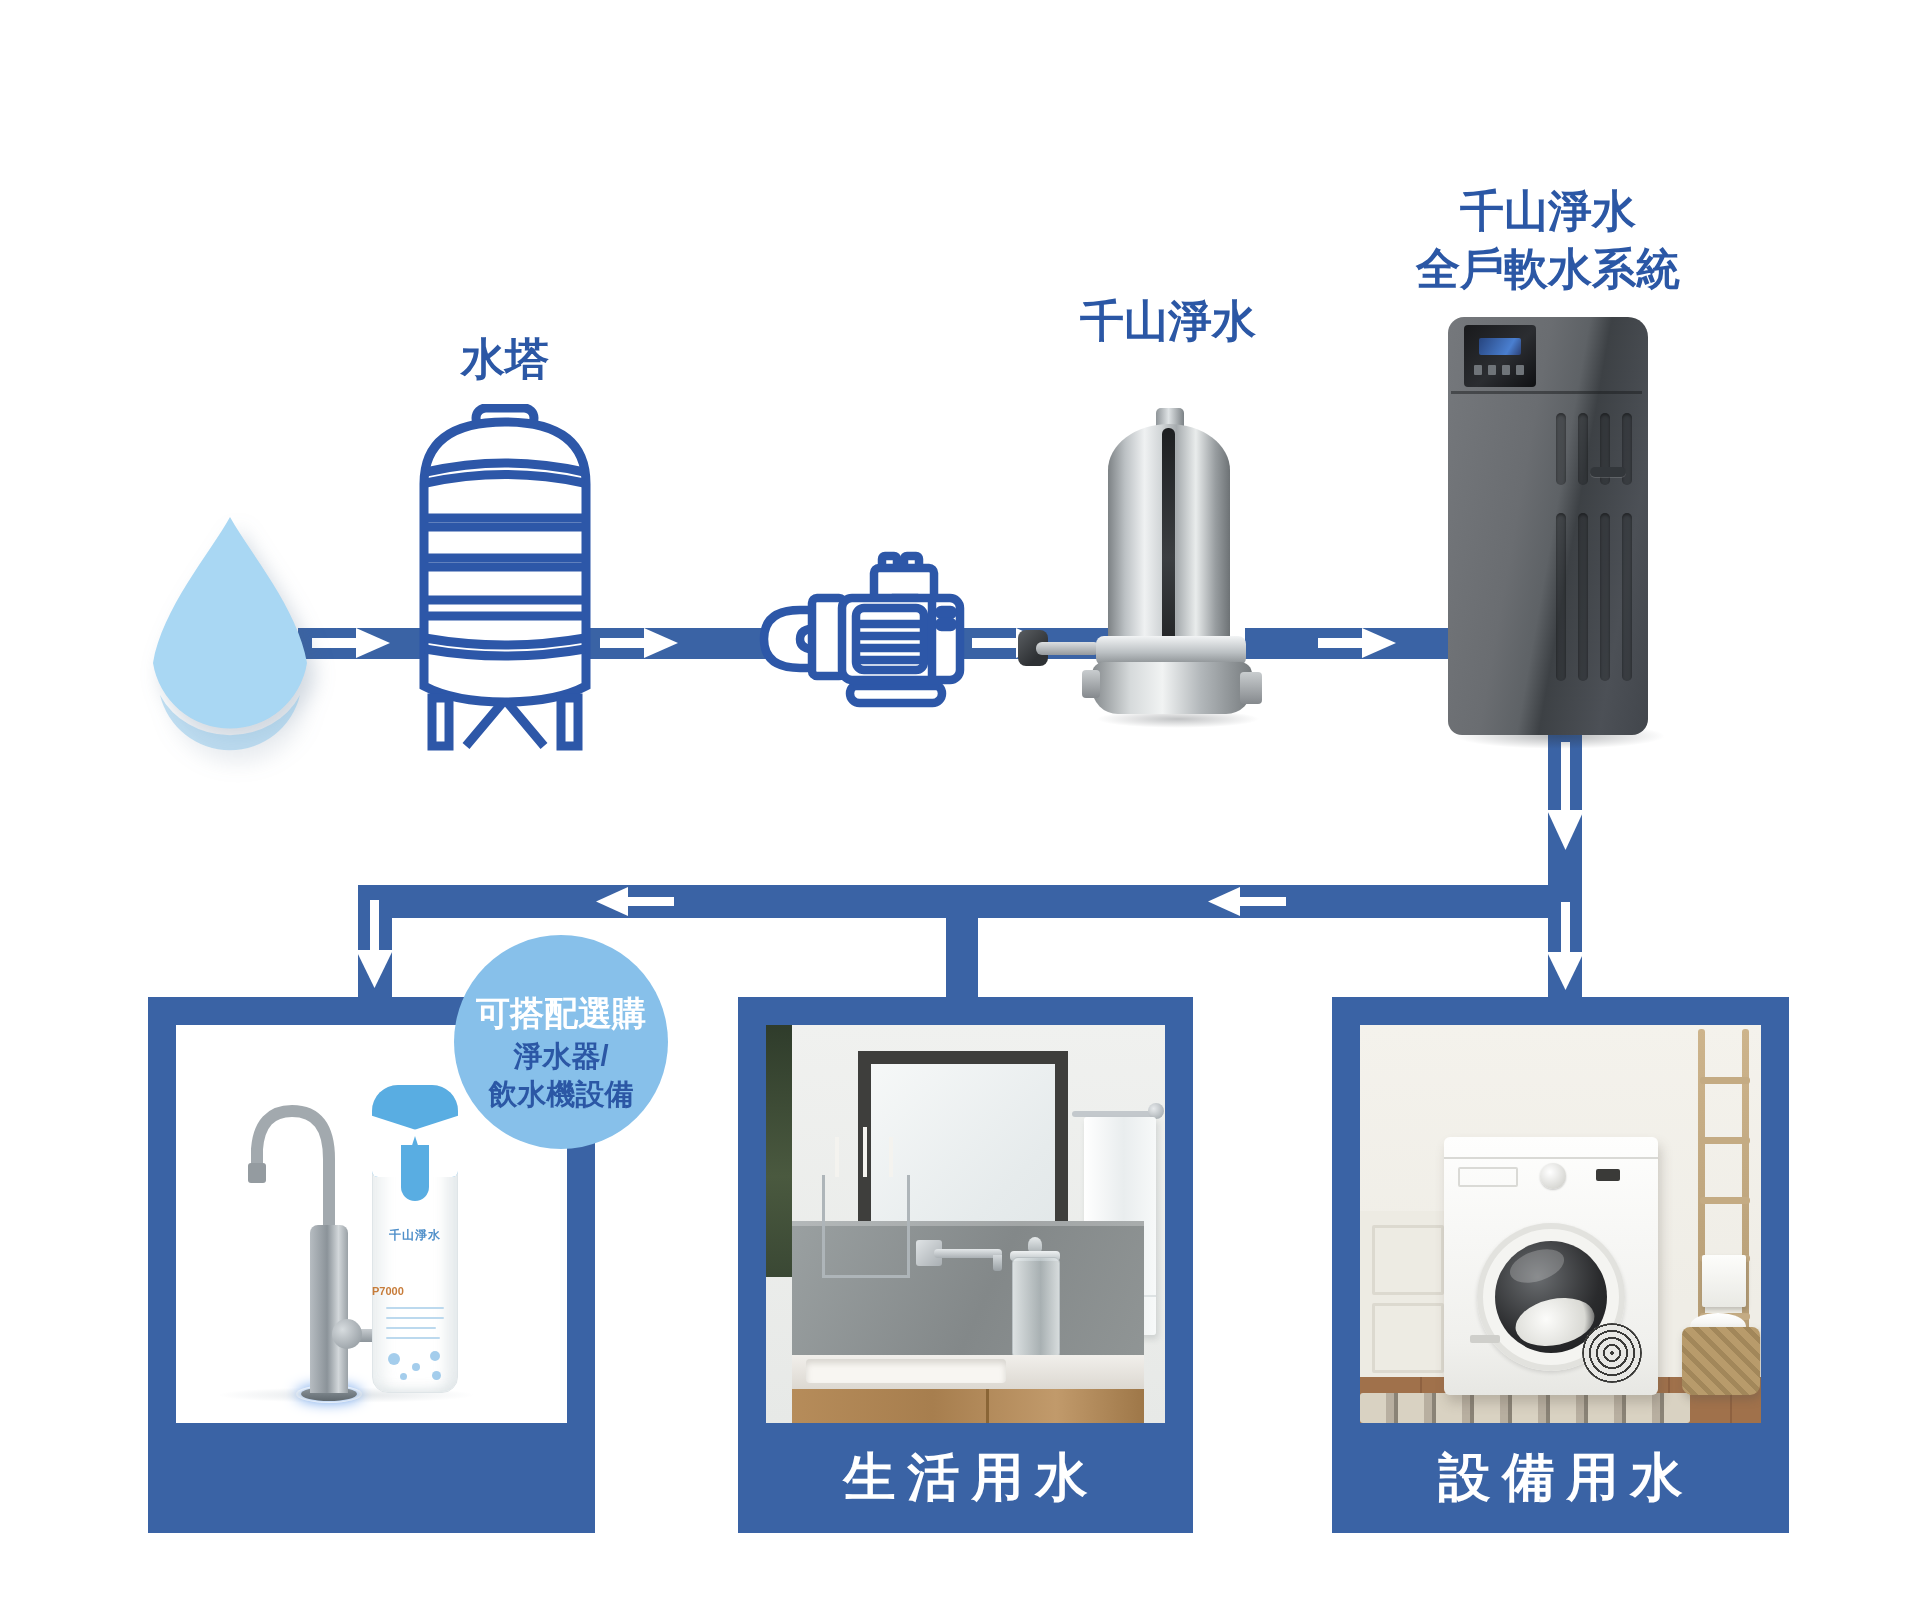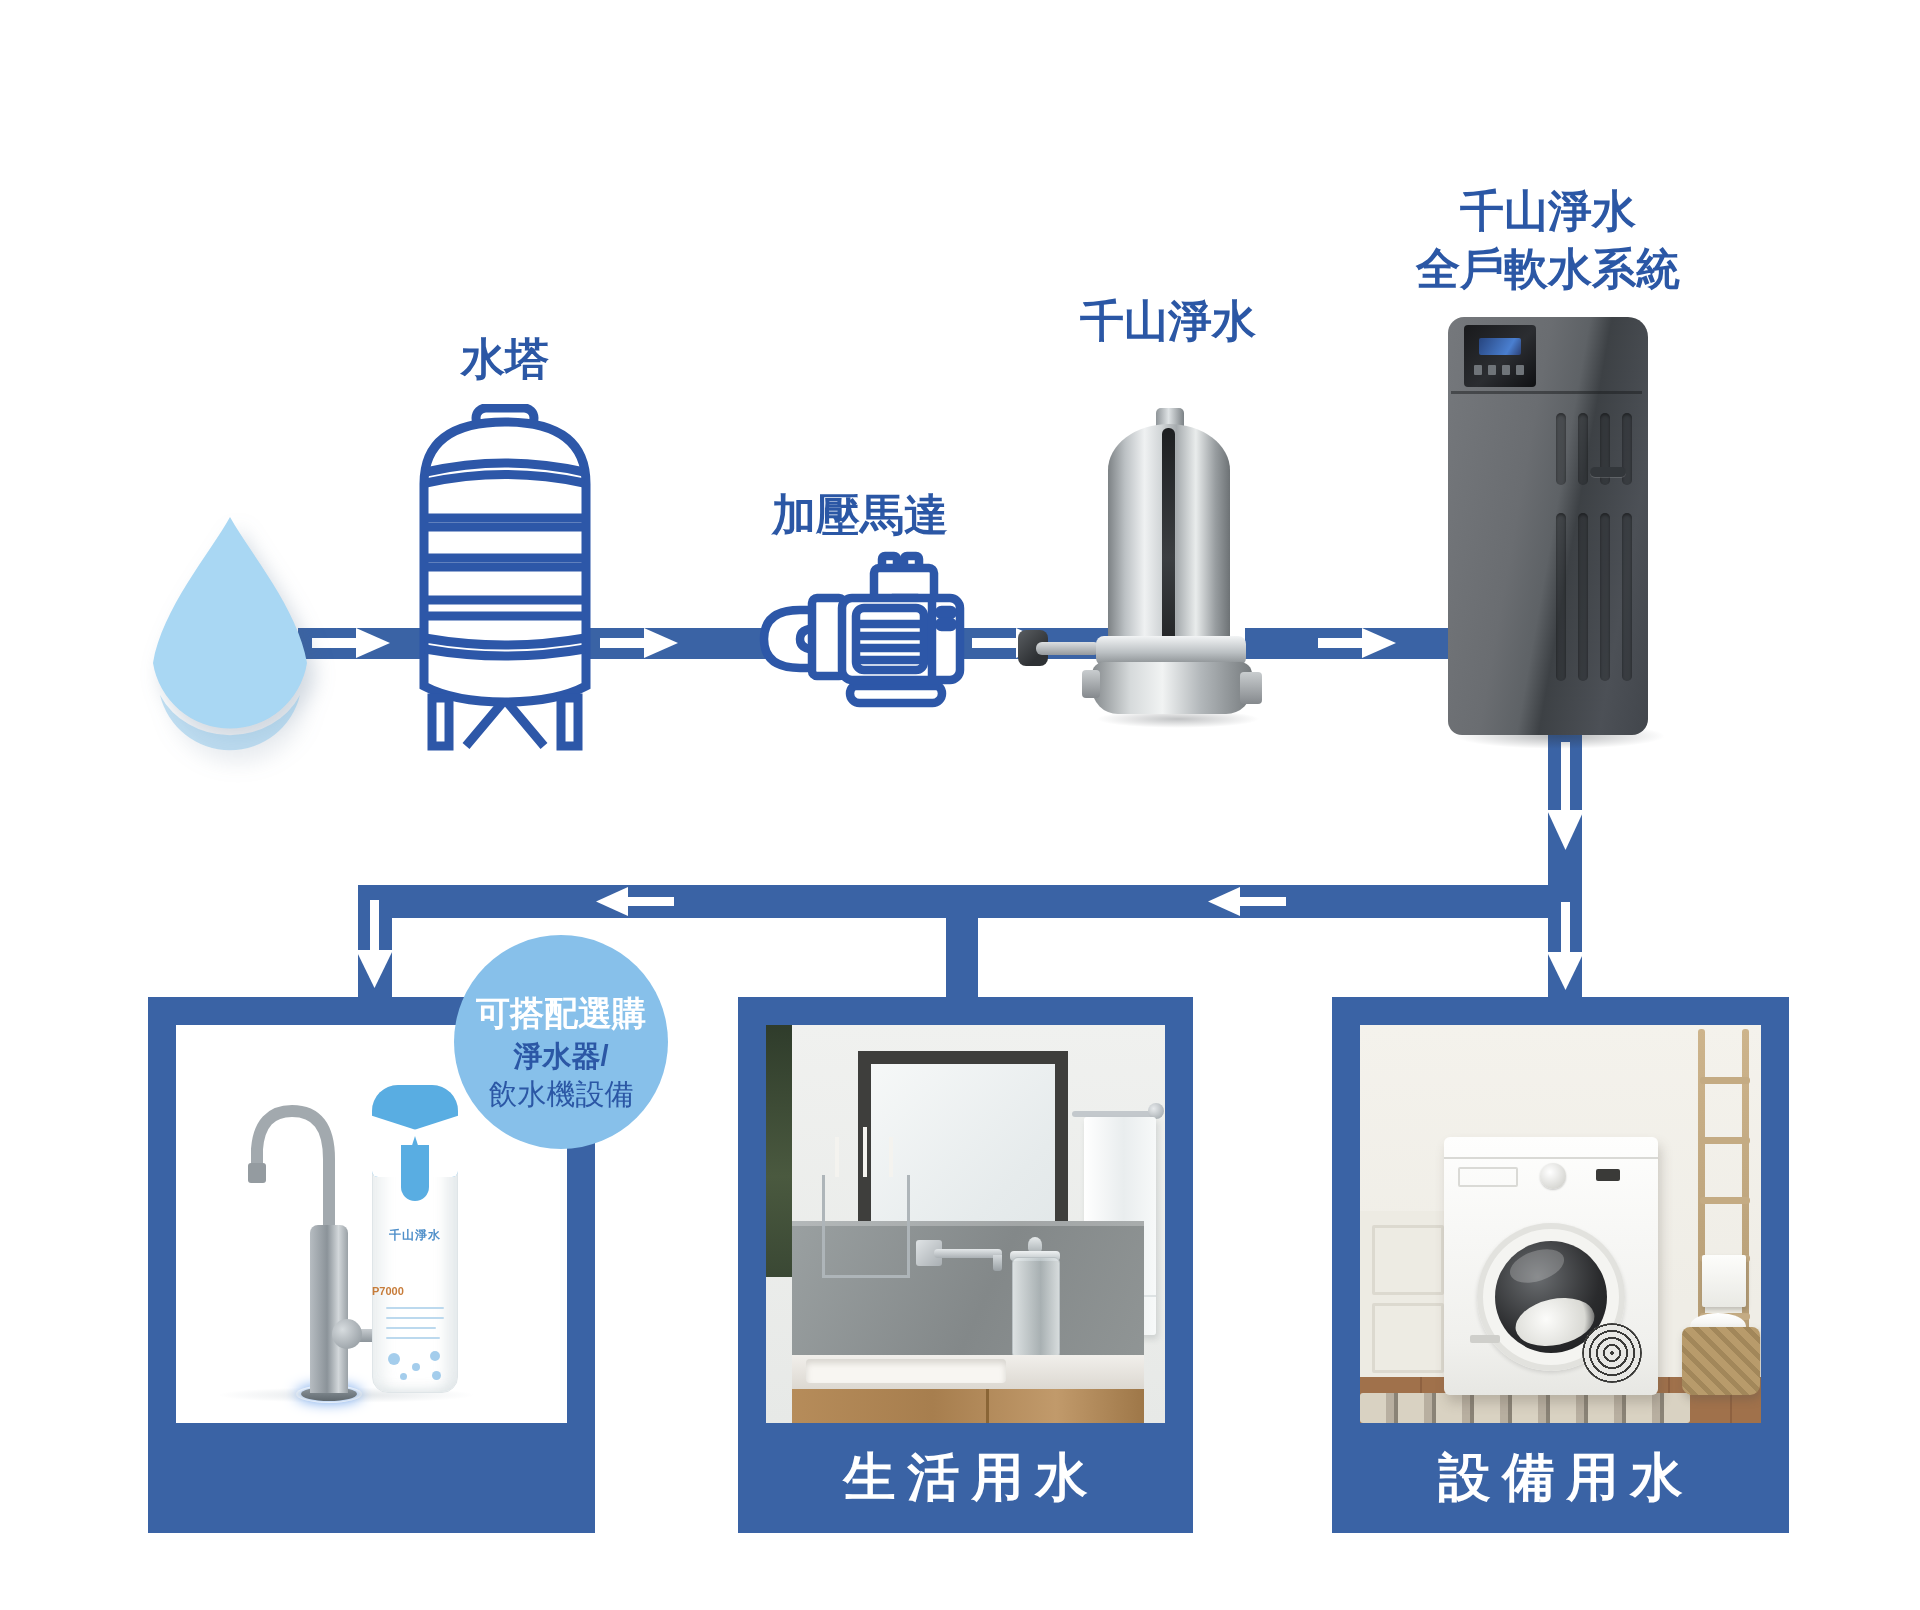--- a/index.html
+++ b/index.html
@@ -24,21 +24,21 @@
   .arrow{position:absolute;}
 
   
   .badge{position:absolute;left:454px;top:935px;width:214px;height:214px;border-radius:50%;
          background:#87c0ea;z-index:6;}
   .badge .b1{position:absolute;top:56px;width:100%;text-align:center;color:#fff;
              font-size:34px;font-weight:700;}
   .badge .b2{position:absolute;top:102px;width:100%;text-align:center;color:#2b57a5;
              font-size:29px;font-weight:700;}
   .badge .b3{position:absolute;top:140px;width:100%;text-align:center;color:#2b57a5;
-             font-size:29px;font-weight:400;}
+             font-size:29px;font-weight:700;}
 
   
   .card{position:absolute;top:997px;height:536px;background:#3a63a5;z-index:4;}
   .card-inner{position:absolute;left:28px;top:28px;right:28px;bottom:110px;background:#fff;overflow:hidden;}
   .card-label{position:absolute;left:0;right:0;bottom:0;height:110px;color:#fff;
               font-size:52px;font-weight:700;text-align:center;line-height:108px;letter-spacing:12px;text-indent:12px;}
 
   
   .softener{position:absolute;left:1448px;top:317px;width:200px;height:418px;z-index:3;}
   .soft-body{position:absolute;inset:0;border-radius:16px 20px 16px 14px;
@@ -257,21 +257,20 @@
       <line x1="9" y1="163" x2="169" y2="163"></line>
     <line x1="9" y1="196" x2="169" y2="196"></line>
       <line x1="9" y1="212" x2="169" y2="212"></line>
     <path d="M9 234 Q 89 248 169 234" fill="none"></path>
     <path d="M9 245 Q 89 259 169 245" fill="none"></path>
     <rect x="16" y="294" width="17" height="48"></rect>
     <rect x="145" y="294" width="17" height="48"></rect>
     <path d="M50 342 L 87 298 M 91 298 L 128 342" fill="none"></path>
   </svg>
 
-  <div class="lbl lbl-44" style="left:750px;top:486px;width:220px;">加壓馬達</div>
   <svg class="abs" style="left:756px;top:548px;z-index:3;" width="210" height="160" viewBox="0 0 210 160" fill="#fff" stroke="#2d57a8" stroke-width="8.5">
     <rect x="94" y="136" width="92" height="19" rx="9.5"></rect>
     <rect x="102" y="122" width="76" height="16"></rect>
     <path d="M62 62 L 44 62 Q 8 62 8 91 Q 8 120 44 120 L 62 120 Z"></path>
     <path d="M62 80 Q 44 80 44 91 Q 44 102 62 102" fill="none"></path>
     <rect x="56" y="50" width="32" height="78" rx="5"></rect>
     <rect x="126" y="8" width="15" height="16" rx="3"></rect>
     <rect x="148" y="8" width="15" height="16" rx="3"></rect>
     <rect x="118" y="20" width="60" height="33" rx="5"></rect>
     <rect x="140" y="50" width="18" height="8"></rect>

